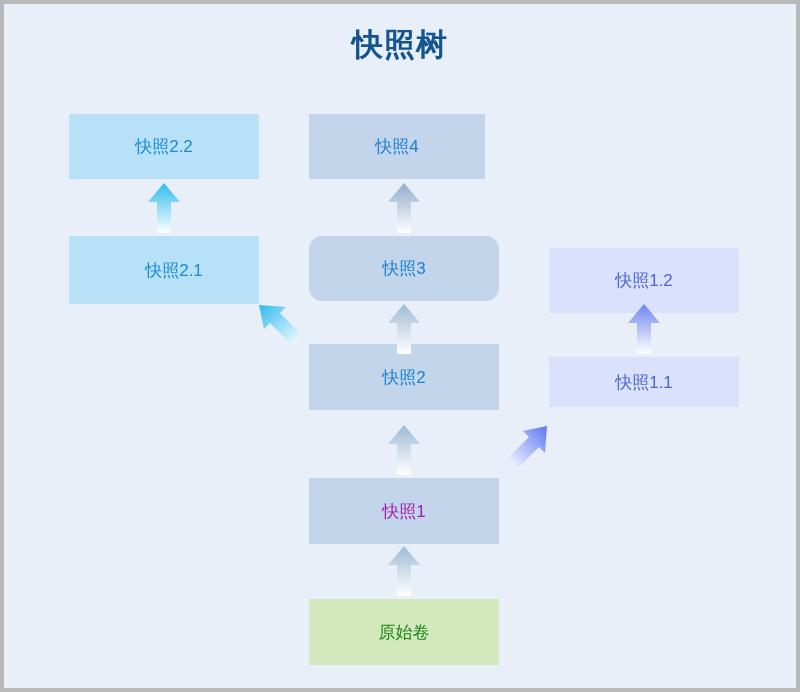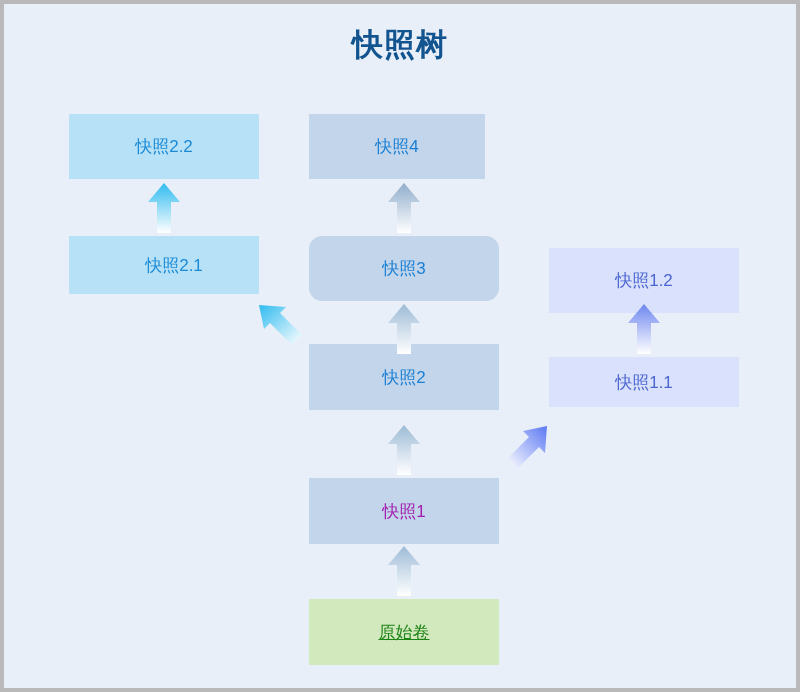--- a/index.html
+++ b/index.html
@@ -52,21 +52,20 @@
     background: #c3d5ea;
     color: #1a7fd4;
   }
   .node.lav {
     background: #d9e1fc;
     color: #4c66cf;
   }
   .node.green {
     background: #d2e8bd;
     color: #1e8316;
-    text-decoration: underline;
   }
 
   
   .arrow-v {
     position: absolute;
     width: 34px;
     height: 52px;
   }
   .arrow-d {
     position: absolute;
@@ -84,21 +83,21 @@
 <body>
 
 <div id="canvas" style="background: rgb(233, 239, 248); border-color: rgb(185, 185, 185);">
 
   <div id="title" style="color: rgb(18, 84, 143);">快照树</div>
 
   <div id="nodes-layer">
       <div class="node cyan" style="left: 65px; top: 110px; width: 190px; height: 65px; background: rgb(182, 225, 247); color: rgb(26, 138, 214);">
         <span>快照2.2</span>
       </div>
-      <div class="node cyan" style="left: 65px; top: 232px; width: 190px; height: 58px; background: rgb(182, 225, 247); color: rgb(26, 138, 214); padding-left: 20px;">
+      <div class="node cyan" style="left: 65px; top: 232px; width: 190px; height: 68px; background: rgb(182, 225, 247); color: rgb(26, 138, 214); padding-left: 20px;">
         <span>快照2.1</span>
       </div>
       <div class="node steel" style="left: 305px; top: 110px; width: 176px; height: 65px; background: rgb(195, 213, 234); color: rgb(26, 127, 212);">
         <span>快照4</span>
       </div>
       <div class="node steel" style="left: 305px; top: 232px; width: 190px; height: 65px; background: rgb(195, 213, 234); color: rgb(26, 127, 212); border-radius: 13px;">
         <span>快照3</span>
       </div>
       <div class="node steel" style="left: 305px; top: 340px; width: 190px; height: 66px; background: rgb(195, 213, 234); color: rgb(26, 127, 212);">
         <span>快照2</span>

